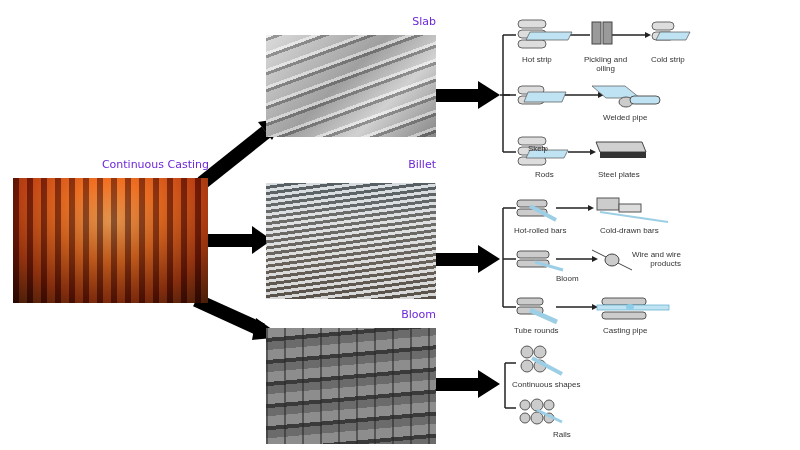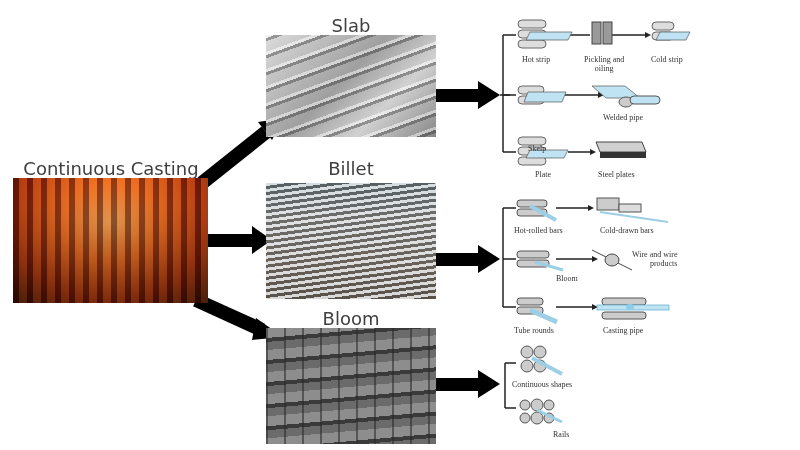--- a/index.html
+++ b/index.html
@@ -1,19 +1,19 @@
 <!DOCTYPE html>
 <html><head>
 <meta charset="utf-8">
 <style>
   html, body { margin: 0; padding: 0; background: #ffffff; }
   body { width: 800px; height: 450px; position: relative; overflow: hidden; font-family: "Liberation Sans", sans-serif; }
-  .stage-label { position: absolute; font-family: "DejaVu Sans", sans-serif; font-size: 18px; color: #404040; text-align: center; }
+  .stage-label { position: absolute; font-family: "DejaVu Sans", sans-serif; font-size: 11px; color: #6d28d9; text-align: right; }
   .photo { position: absolute; overflow: hidden; }
-  .dlabel { position: absolute; font-family: Liberation Serif, serif; font-size: 8px; color: #333; text-align: center; line-height: 9px; white-space: nowrap; }
+  .dlabel { position: absolute; font-family: Liberation Sans, sans-serif; font-size: 8px; color: #333; text-align: center; line-height: 9px; white-space: nowrap; }
   svg { position: absolute; left: 0; top: 0; }
 </style>
 </head>
 <body>
 
 <svg width="800" height="450">
 
   <g>
     <line x1="202" y1="183" x2="266" y2="132" stroke="#000" stroke-width="14"></line>
     <polygon points="284,118 258,122 272,140" fill="#000"></polygon>
@@ -191,21 +191,21 @@
        repeating-linear-gradient(90deg, rgba(40,40,40,0.55) 0 2px, rgba(0,0,0,0) 2px 18px),
        repeating-linear-gradient(175deg, #8d8d8d 0 10px, #3a3a3a 10px 14px, #6b6b6b 14px 22px),
        #555;"></div>
 
 <div class="dlabel" style="left:522px; top:55px;">Hot strip</div>
 <div class="dlabel" style="left:584px; top:55px; white-space:pre-line;">Pickling and
 oiling</div>
 <div class="dlabel" style="left:651px; top:55px;">Cold strip</div>
 <div class="dlabel" style="left:528px; top:113px;margin-top:31px;">Skelp</div>
 <div class="dlabel" style="left:603px; top:113px;">Welded pipe</div>
-<div class="dlabel" style="left:535px; top:170px;">Plate</div>
+<div class="dlabel" style="left:535px; top:170px;">Rods</div>
 <div class="dlabel" style="left:598px; top:170px;">Steel plates</div>
 
 <div class="dlabel" style="left:514px; top:226px;">Hot-rolled bars</div>
 <div class="dlabel" style="left:600px; top:226px;">Cold-drawn bars</div>
 <div class="dlabel" style="left:556px; top:274px;">Bloom</div>
 <div class="dlabel" style="left:632px; top:250px; text-align:right; white-space:pre-line;">Wire and wire
 products</div>
 <div class="dlabel" style="left:514px; top:326px;">Tube rounds</div>
 <div class="dlabel" style="left:603px; top:326px;">Casting pipe</div>
 

